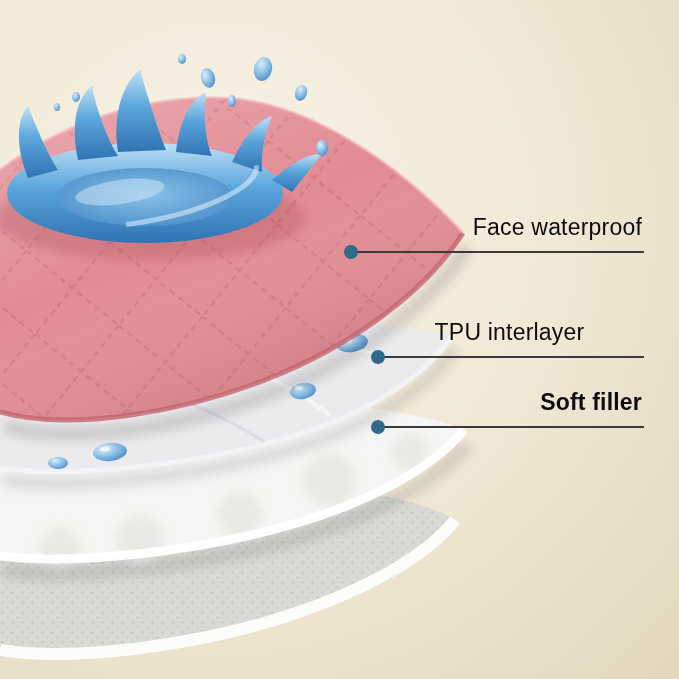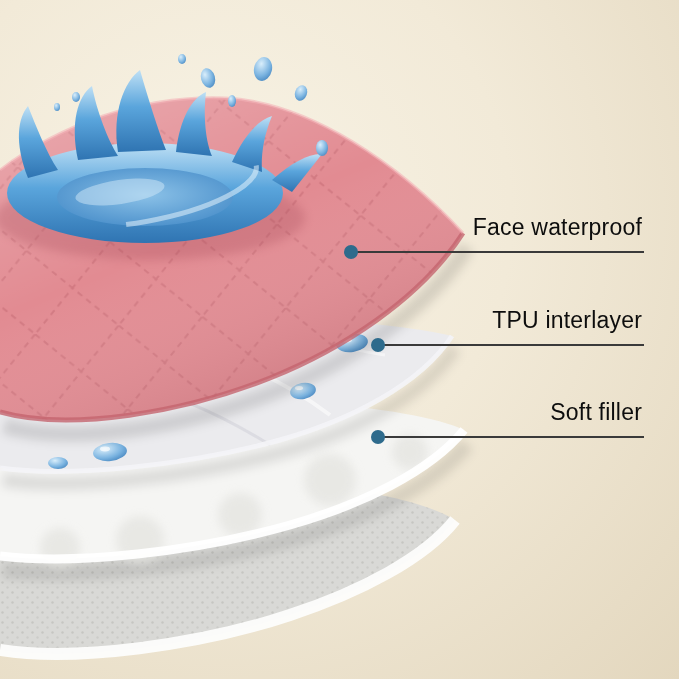--- a/index.html
+++ b/index.html
@@ -31,22 +31,22 @@
   .callout .dot {
     position: absolute;
     left: -6px;
     bottom: -8px;
     width: 14px;
     height: 14px;
     border-radius: 50%;
     background: #2e6b8c;
   }
   .co-face { left: 350px; top: 191px; width: 292px; margin-top: 23px; }
-  .co-tpu  { left: 377px; top: 307px; width: 265px; }
-  .co-soft { left: 377px; top: 399px; width: 265px; }
+  .co-tpu  { left: 377px; top: 319px; width: 265px; text-align: center; }
+  .co-soft { left: 377px; top: 389px; width: 265px; font-weight: bold; }
   .co-back { left: 309px; top: 495px; width: 333px; }
 </style>
 </head>
 <body>
 
 <div class="stage">
 
   <svg class="layers-svg" viewBox="0 0 679 679" aria-hidden="true">
     <defs>
       <filter id="blur6" x="-30%" y="-30%" width="160%" height="160%">

